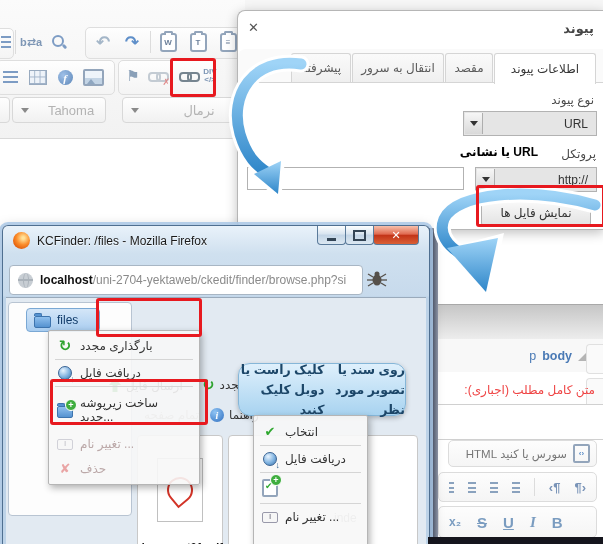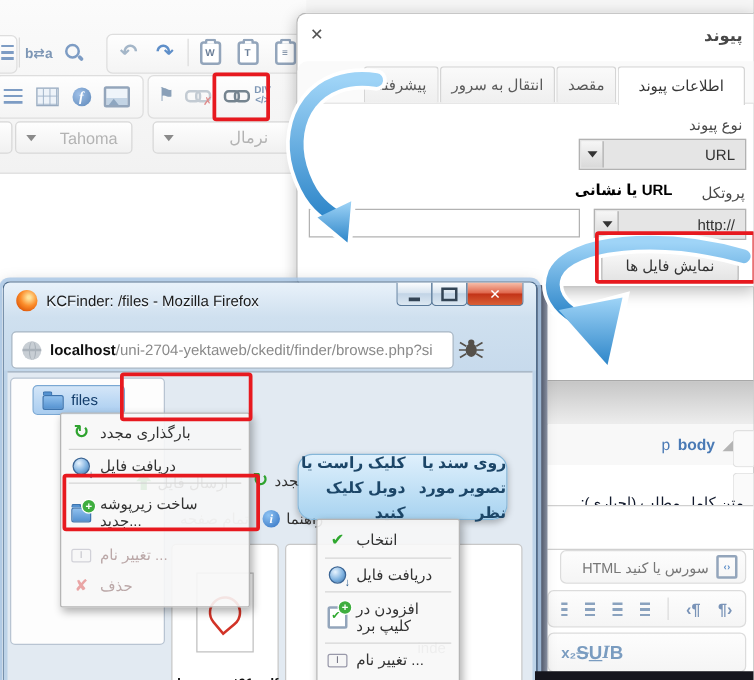--- a/index.html
+++ b/index.html
@@ -133,21 +133,21 @@
                     color:#fff;font-size:9px;line-height:10px;font-weight:bold;text-align:center;border:1px solid #fff;}
   .cursor-ico{width:15px;height:9px;border:1px solid #99a;border-radius:2px;background:#f6f6f6;font-size:8px;line-height:8px;color:#667;text-align:center;}
   .cursor-ico::before{content:"I";}
   
   .graybar{left:438px;top:304px;width:165px;height:34px;background:linear-gradient(#c6c6c6,#ededed);border-top:1px solid #a8a8a8;border-bottom:1px solid #cecece;z-index:2;}
   .pathbar{left:438px;top:339px;width:165px;height:33px;background:#f8f8f8;z-index:2;display:flex;align-items:center;justify-content:flex-end;}
   .pathp{color:#4a7ab5;font-size:12.5px;}
   .pathbody{color:#4a7ab5;font-size:12.5px;font-weight:bold;margin:0 6px 0 6px;}
   .resz{width:0;height:0;border-left:11px solid transparent;border-bottom:11px solid #b4b4b4;margin-right:14px;}
   .sidebox{position:absolute;left:586px;width:17px;height:28px;background:#fafafa;border:1px solid #e0e0e0;border-right:none;border-radius:4px 0 0 4px;z-index:2;}
-  .biglabel{left:438px;top:383px;width:157px;font-size:12px;color:#0f172a;direction:rtl;text-align:right;z-index:2;margin-top:12px;}
+  .biglabel{left:438px;top:383px;width:157px;font-size:12px;color:#ef4444;direction:rtl;text-align:right;z-index:2;}
   .whitefield{left:438px;top:404px;width:165px;height:34px;background:#fff;border-top:1px solid #d0d0d0;border-bottom:1px solid #d0d0d0;z-index:2;}
   .rgroup{position:absolute;background:linear-gradient(#fdfdfd,#f5f5f5);border:1px solid #dcdcdc;border-radius:5px;z-index:2;
           display:flex;align-items:center;}
   .src-ico{width:13px;height:15px;border:2px solid #93a5bb;border-radius:2px;color:#5b8dc8;font-size:8px;font-weight:bold;
            display:flex;align-items:center;justify-content:center;flex:none;}
   .src-ico::before{content:"‹›";}
   .align-ico{width:15px;height:11px;background:repeating-linear-gradient(#8aa2be 0 2px,transparent 2px 4.5px);}
   .pil{color:#7a94b8;font-size:13px;font-weight:bold;}
   .fmt-letter{font-size:15px;font-weight:bold;color:#7a9cc0;}
   .darkbar{left:428px;top:537px;width:175px;height:7px;background:#15151d;z-index:25;}
@@ -278,21 +278,21 @@
   </div>
   <div class="rgroup" style="left:438px;top:472px;width:159px;height:30px;gap:14px;padding:0 10px;box-sizing:border-box;">
     <span class="align-ico" style="width:10px;"></span>
     <span class="align-ico"></span>
     <span class="align-ico"></span>
     <span class="align-ico"></span>
     <span class="vsep" style="position:static;height:18px;display:inline-block;"></span>
     <span class="pil">‹¶</span>
     <span class="pil">¶›</span>
   </div>
-  <div class="rgroup" style="left:438px;top:506px;width:159px;height:32px;padding:0 10px;box-sizing:border-box;">
+  <div class="rgroup" style="left:438px;top:506px;width:159px;height:32px;gap:16px;padding:0 10px;box-sizing:border-box;">
     <span class="fmt-letter" style="font-size:12px;">x₂</span>
     <span class="fmt-letter" style="text-decoration:line-through;">S</span>
     <span class="fmt-letter" style="text-decoration:underline;">U</span>
     <span class="fmt-letter" style="font-style:italic;font-family:'Liberation Serif',serif;">I</span>
     <span class="fmt-letter">B</span>
   </div>
   <div class="abs darkbar"></div>
 
   <div class="abs winshadow"></div>
 
@@ -413,21 +413,20 @@
       <span class="mic">
           <span class="globe-dl"></span>
         </span>
       <span>دریافت فایل</span>
       </div>
     <div class="mhr"></div>
     <div class="mrow">
       <span class="mic">
           <span class="clip-plus"></span>
         </span>
-      <span>افزودن در کلیپ برد</span>
       </div>
     <div class="mhr"></div>
     <div class="mrow">
       <span class="mic">
           <span class="cursor-ico"></span>
         </span>
       <span>تغییر نام ...</span>
       </div>
     <div class="mrow">
       

